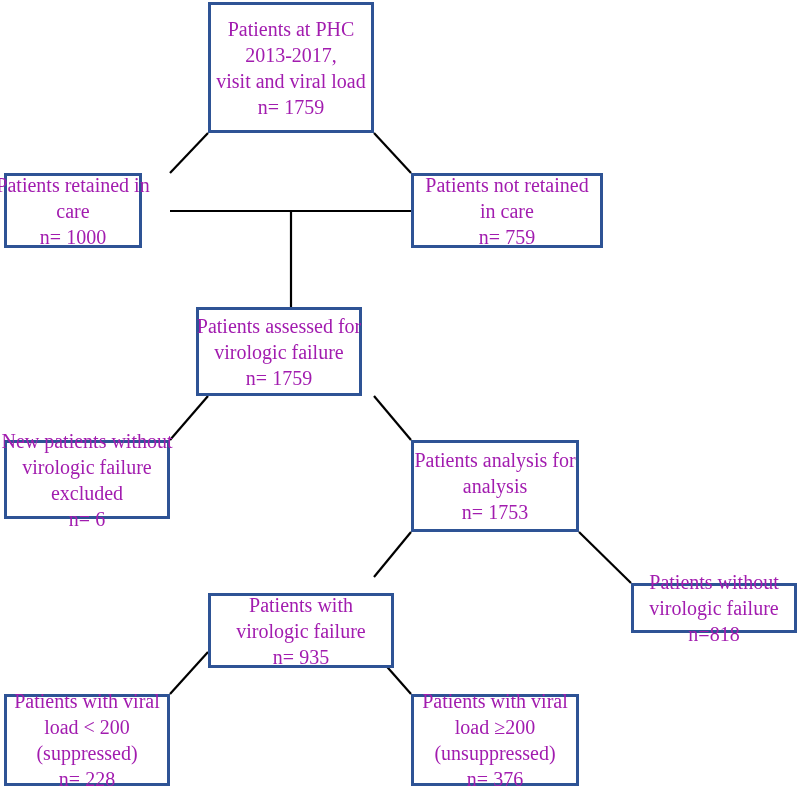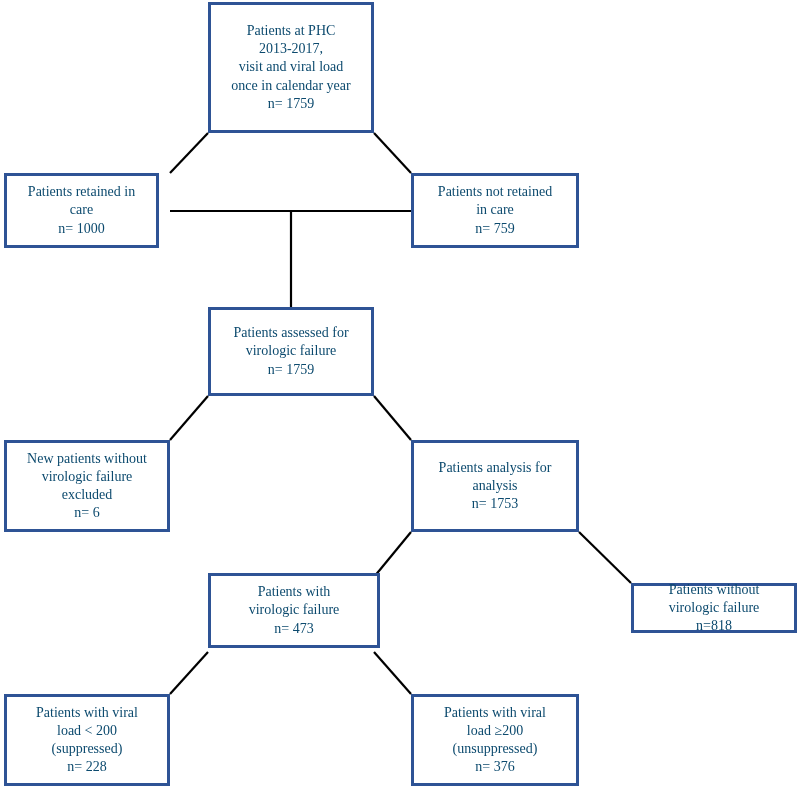--- a/index.html
+++ b/index.html
@@ -30,22 +30,22 @@
   .node-box {
     position: absolute;
     box-sizing: border-box;
     background: #ffffff;
     border: 3px solid #2E5395;
     display: flex;
     flex-direction: column;
     align-items: center;
     justify-content: center;
     text-align: center;
-    color: #0c4a6e;
-    font-size: 14px;
+    color: #a21caf;
+    font-size: 20px;
     line-height: 1.30;
     z-index: 2;
   }
   .node-line {
     display: block;
     white-space: pre;
   }
 </style>
 </head>
 <body>
@@ -63,53 +63,52 @@
       <polyline points="579,532 631,583" fill="none" stroke="#000000" stroke-width="2.2" stroke-linecap="butt"></polyline>
       <polyline points="208,652 170,694" fill="none" stroke="#000000" stroke-width="2.2" stroke-linecap="butt"></polyline>
       <polyline points="374,652 411,694" fill="none" stroke="#000000" stroke-width="2.2" stroke-linecap="butt"></polyline>
     </svg>
 
   <div id="nodes-layer">
       <div class="node-box" style="left: 208px; top: 2px; width: 166px; height: 131px; border-color: rgb(46, 83, 149);">
         <span class="node-line">Patients at PHC</span>
         <span class="node-line">2013-2017,</span>
         <span class="node-line">visit and viral load</span>
-        <span class="node-line">once in calendar year</span>
         <span class="node-line">n= 1759</span>
       </div>
-      <div class="node-box" style="left: 4px; top: 173px; width: 155px; height: 75px; border-color: rgb(46, 83, 149);">
+      <div class="node-box" style="left: 4px; top: 173px; width: 138px; height: 75px; border-color: rgb(46, 83, 149);">
         <span class="node-line">Patients retained in</span>
         <span class="node-line">care</span>
         <span class="node-line">n= 1000</span>
       </div>
-      <div class="node-box" style="left: 411px; top: 173px; width: 168px; height: 75px; border-color: rgb(46, 83, 149);">
+      <div class="node-box" style="left: 411px; top: 173px; width: 192px; height: 75px; border-color: rgb(46, 83, 149);">
         <span class="node-line">Patients not retained</span>
         <span class="node-line">in care</span>
         <span class="node-line">n= 759</span>
       </div>
-      <div class="node-box" style="left: 208px; top: 307px; width: 166px; height: 89px; border-color: rgb(46, 83, 149);">
+      <div class="node-box" style="left: 196px; top: 307px; width: 166px; height: 89px; border-color: rgb(46, 83, 149);">
         <span class="node-line">Patients assessed for</span>
         <span class="node-line">virologic failure</span>
         <span class="node-line">n= 1759</span>
       </div>
-      <div class="node-box" style="left: 4px; top: 440px; width: 166px; height: 92px; border-color: rgb(46, 83, 149);">
+      <div class="node-box" style="left: 4px; top: 440px; width: 166px; height: 79px; border-color: rgb(46, 83, 149);">
         <span class="node-line">New patients without</span>
         <span class="node-line">virologic failure</span>
         <span class="node-line">excluded</span>
         <span class="node-line">n= 6</span>
       </div>
       <div class="node-box" style="left: 411px; top: 440px; width: 168px; height: 92px; border-color: rgb(46, 83, 149);">
         <span class="node-line">Patients analysis for</span>
         <span class="node-line">analysis</span>
         <span class="node-line">n= 1753</span>
       </div>
-      <div class="node-box" style="left: 208px; top: 573px; width: 172px; height: 75px; border-color: rgb(46, 83, 149);">
+      <div class="node-box" style="left: 208px; top: 593px; width: 186px; height: 75px; border-color: rgb(46, 83, 149);">
         <span class="node-line">Patients with</span>
         <span class="node-line">virologic failure</span>
-        <span class="node-line">n= 473</span>
+        <span class="node-line">n= 935</span>
       </div>
       <div class="node-box" style="left: 631px; top: 583px; width: 166px; height: 50px; border-color: rgb(46, 83, 149);">
         <span class="node-line">Patients without</span>
         <span class="node-line">virologic failure</span>
         <span class="node-line">n=818</span>
       </div>
       <div class="node-box" style="left: 4px; top: 694px; width: 166px; height: 92px; border-color: rgb(46, 83, 149);">
         <span class="node-line">Patients with viral</span>
         <span class="node-line">load &lt; 200</span>
         <span class="node-line">(suppressed)</span>

